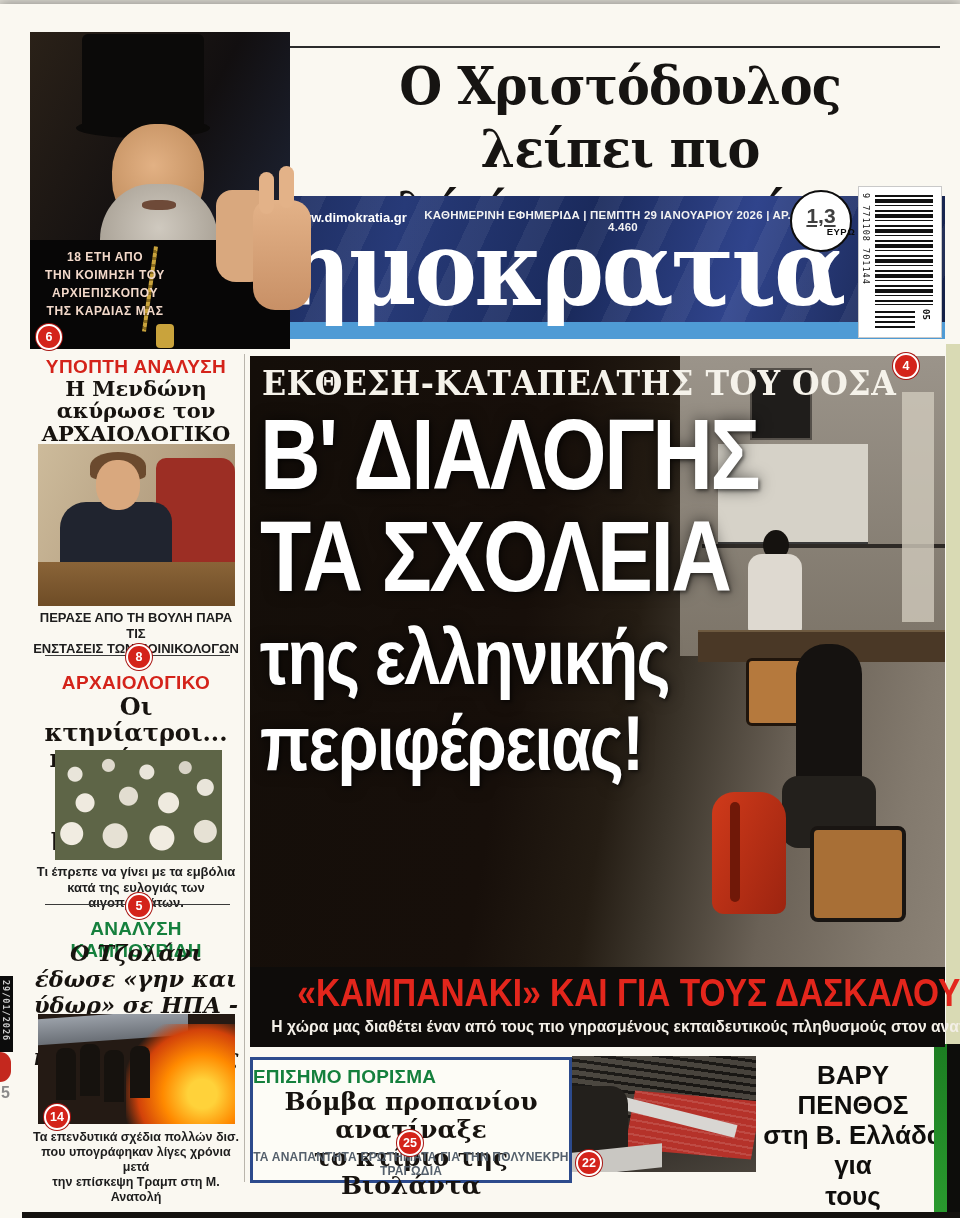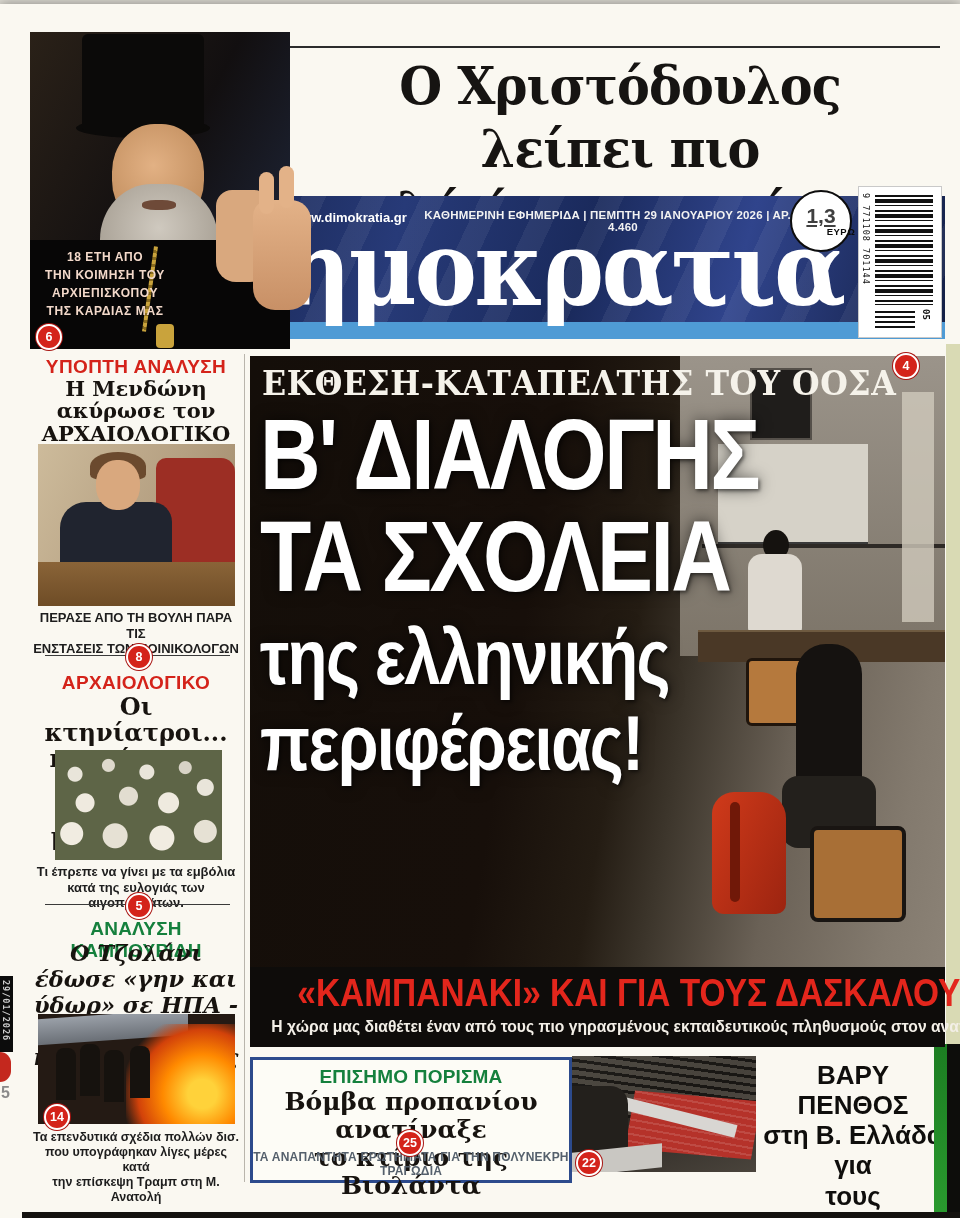--- a/index.html
+++ b/index.html
@@ -129,21 +129,21 @@
   .box-right{left:340px;top:458px;width:332px;height:148px;font-size:16.5px;line-height:1.33;padding-top:8px;}
 
   .banner{left:250px;top:963px;width:695px;height:80px;background:#0e0c0a;z-index:5;}
   .banner-main{position:absolute;left:0;top:5px;width:100%;text-align:center;color:#e3261c;
                font:bold 38px "Liberation Sans",sans-serif;}
   .banner-sub{position:absolute;left:0;top:50px;width:100%;text-align:center;color:#f3efe7;
               font:bold 16.5px "Liberation Sans",sans-serif;}
 
   
   .violanta{left:250px;top:1053px;width:316px;height:120px;background:#fdfcf6;border:3px solid #2c4a8c;z-index:4;}
-  .violanta-kicker{position:absolute;left:0;top:6px;width:100%;text-align:center;}
+  .violanta-kicker{position:absolute;left:0;top:6px;width:100%;text-align:left;}
   .violanta-headline{position:absolute;left:0;top:28px;width:100%;text-align:center;
                      font:bold 25px "DejaVu Serif",serif;color:#17130f;line-height:1.12;}
   .violanta-caption{position:absolute;left:0;top:90px;width:100%;text-align:center;
                     font:bold 12px "Liberation Sans",sans-serif;color:#55606c;letter-spacing:.2px;}
 
   .ph-stadium{left:572px;top:1052px;width:184px;height:116px;
               background:linear-gradient(160deg,#37332d 0%,#2c2823 45%,#4a443c 100%);}
   .stands{position:absolute;left:0;top:0;width:184px;height:62px;
           background:repeating-linear-gradient(8deg,rgba(0,0,0,.45) 0 3px,rgba(120,115,105,.35) 3px 8px);}
   .seats-red{position:absolute;left:58px;top:40px;width:126px;height:58px;background:#b5322a;transform:skew(-10deg,5deg);
@@ -248,21 +248,21 @@
   <div class="ph-fire photo abs">
     <div class="fire-roof"></div>
     <div class="fire-glow"></div>
     <div class="fig" style="left:18px;top:34px;"></div>
     <div class="fig" style="left:42px;top:30px;"></div>
     <div class="fig" style="left:66px;top:36px;"></div>
     <div class="fig" style="left:92px;top:32px;"></div>
   </div>
   <div class="refnum" style="left:44px;top:1100px;">14</div>
   <div class="abs sideA ctr caption pre" style="top:1126px;font-size:12.5px;font-weight:bold;">Τα επενδυτικά σχέδια πολλών δισ.
-που υπογράφηκαν λίγες μέρες κατά
+που υπογράφηκαν λίγες χρόνια μετά
 την επίσκεψη Τραμπ στη Μ. Ανατολή</div>
 
   <div class="abs mainphoto photo">
     <div class="wallpanel"></div>
     <div class="boarddark"></div>
     <div class="whiteboard"></div>
     <div class="rail"></div>
     <div class="brightcol"></div>
     <div class="head1"></div>
     <div class="shirt"></div>

